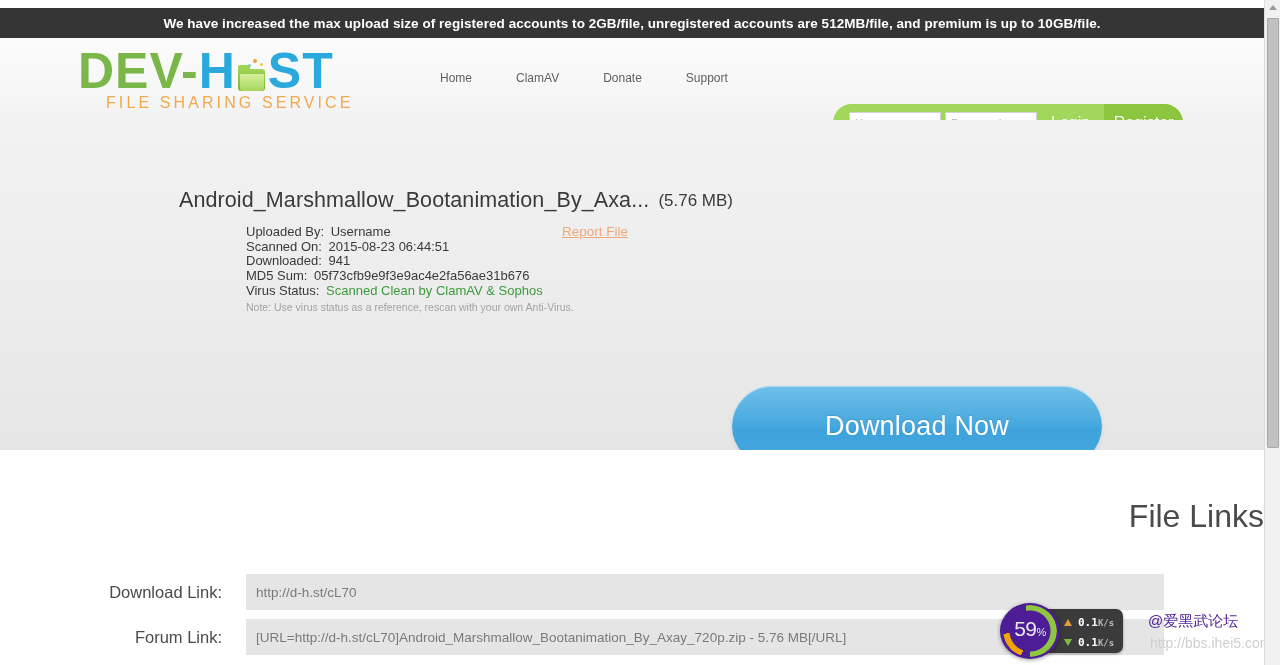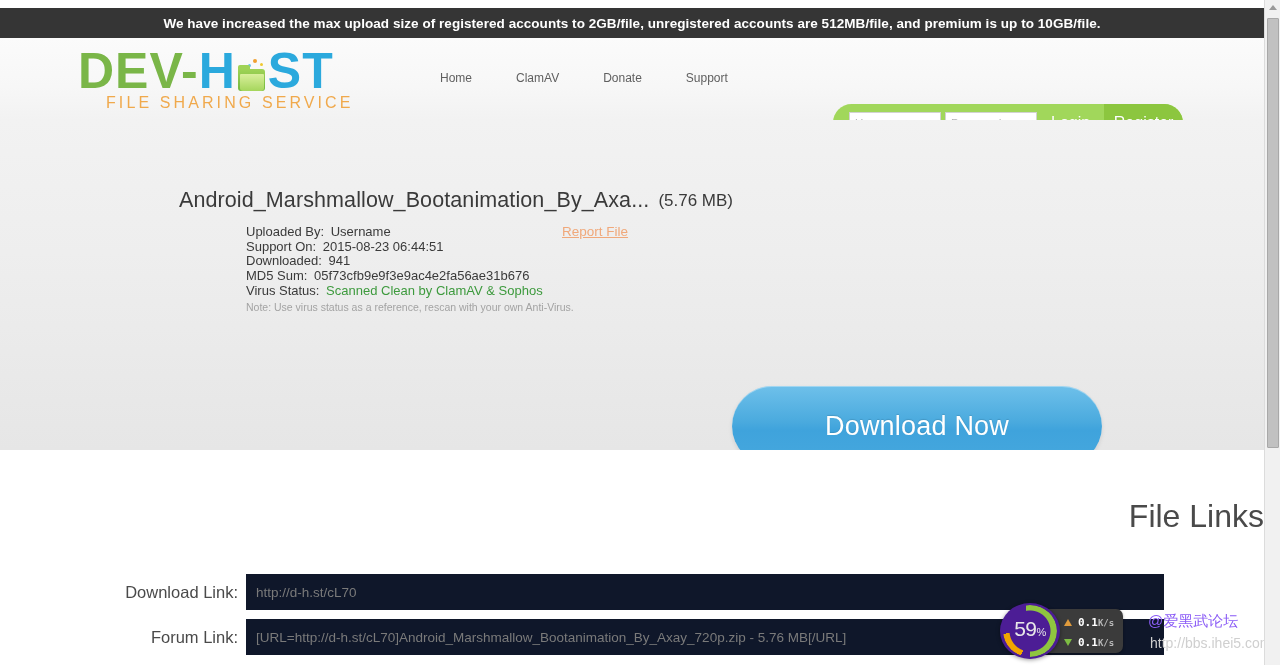--- a/index.html
+++ b/index.html
@@ -261,28 +261,28 @@
     display: flex;
     align-items: center;
   }
   #row-download { top: 124px; }
   #row-forum { top: 169px; }
   .link-label {
     width: 246px;
     text-align: right;
     font-size: 16.5px;
     color: #4a4a4a;
-    padding-right: 8px;
+    padding-right: 24px;
     white-space: nowrap;
   }
   .link-field {
     flex: 1;
     margin-right: 100px;
     height: 36px;
-    background: #0f172a;
+    background: #e5e5e5;
     display: flex;
     align-items: center;
     padding-left: 10px;
     font-size: 13.5px;
     color: #7a7a7a;
     white-space: nowrap;
     overflow: hidden;
     cursor: text;
   }
 
@@ -354,21 +354,21 @@
     font-size: 11px;
     font-weight: bold;
     font-family: "DejaVu Sans Mono", monospace;
   }
   .speed-val em { font-style: normal; color: #b8b8b8; font-size: 9px; }
 
   
   .watermark {
     position: absolute;
     left: 1148px; top: 612px;
-    color: #8b5cf6;
+    color: #4c1d95;
     font-size: 15px;
     white-space: nowrap;
     user-select: none;
   }
   .watermark-url {
     position: absolute;
     left: 1150px; top: 635px;
     color: #cfcfcf;
     font-size: 14px;
     white-space: nowrap;
@@ -440,21 +440,21 @@
       <span class="file-title">Android_Marshmallow_Bootanimation_By_Axa...</span>
       <span class="file-size">(5.76 MB)</span>
     </div>
 
     <div class="meta-block">
       <div class="meta-row">
         <span class="meta-label">Uploaded By:</span>
         <span class="meta-value">Username</span>
       </div>
       <div class="meta-row">
-        <span class="meta-label">Support On:</span>
+        <span class="meta-label">Scanned On:</span>
         <span class="meta-value">2015-08-23 06:44:51</span>
       </div>
       <div class="meta-row">
         <span class="meta-label">Downloaded:</span>
         <span class="meta-value">941</span>
       </div>
       <div class="meta-row">
         <span class="meta-label">MD5 Sum:</span>
         <span class="meta-value">05f73cfb9e9f3e9ac4e2fa56ae31b676</span>
       </div>

